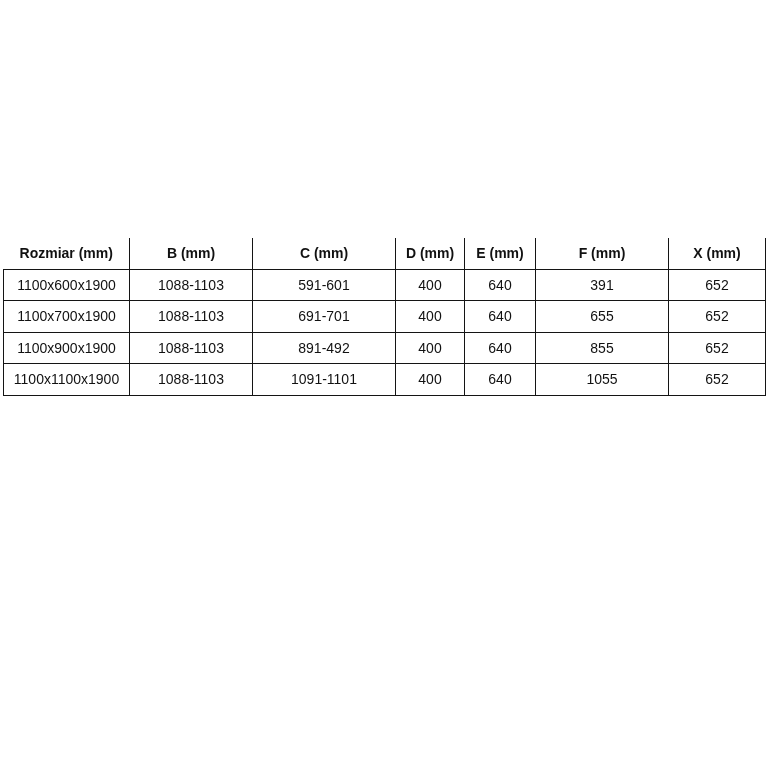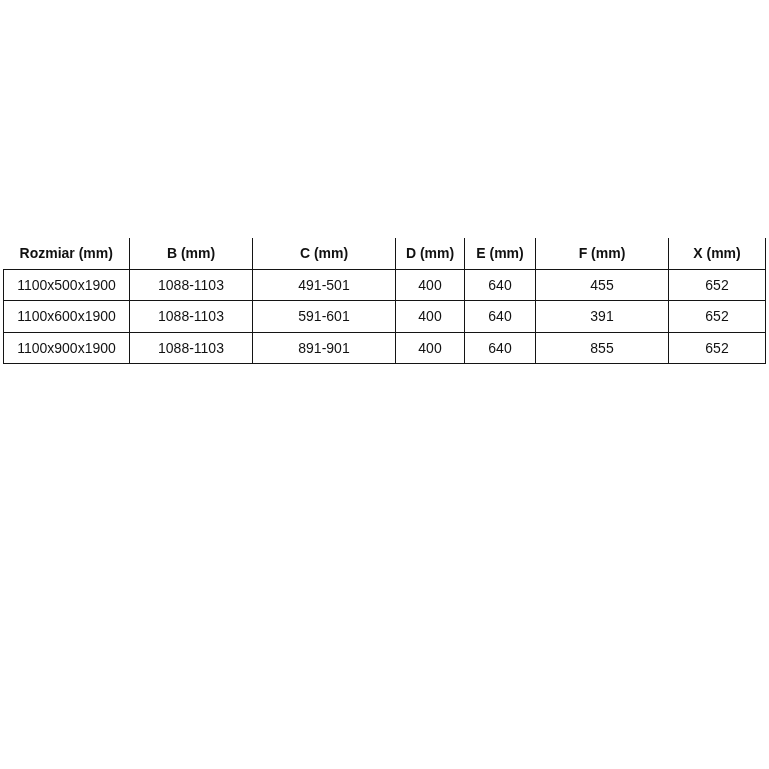--- a/index.html
+++ b/index.html
@@ -62,41 +62,50 @@
         <th>B (mm)</th>
         <th>C (mm)</th>
         <th>D (mm)</th>
         <th>E (mm)</th>
         <th>F (mm)</th>
         <th>X (mm)</th>
       </tr>
     </thead>
     <tbody>
       <tr>
-        <td>1100x500x1900</td>
-        <td>1088-1103</td>
-        <td>491-501</td>
-        <td>400</td>
-        <td>640</td>
-        <td>455</td>
-        <td>652</td>
-      </tr>
-      <tr>
         <td>1100x600x1900</td>
         <td>1088-1103</td>
         <td>591-601</td>
         <td>400</td>
         <td>640</td>
         <td>391</td>
         <td>652</td>
       </tr>
       <tr>
+        <td>1100x700x1900</td>
+        <td>1088-1103</td>
+        <td>691-701</td>
+        <td>400</td>
+        <td>640</td>
+        <td>655</td>
+        <td>652</td>
+      </tr>
+      <tr>
         <td>1100x900x1900</td>
         <td>1088-1103</td>
-        <td>891-901</td>
+        <td>891-492</td>
         <td>400</td>
         <td>640</td>
         <td>855</td>
+        <td>652</td>
+      </tr>
+      <tr>
+        <td>1100x1100x1900</td>
+        <td>1088-1103</td>
+        <td>1091-1101</td>
+        <td>400</td>
+        <td>640</td>
+        <td>1055</td>
         <td>652</td>
       </tr>
     </tbody>
   </table>
 </div>
 
 </body></html>

